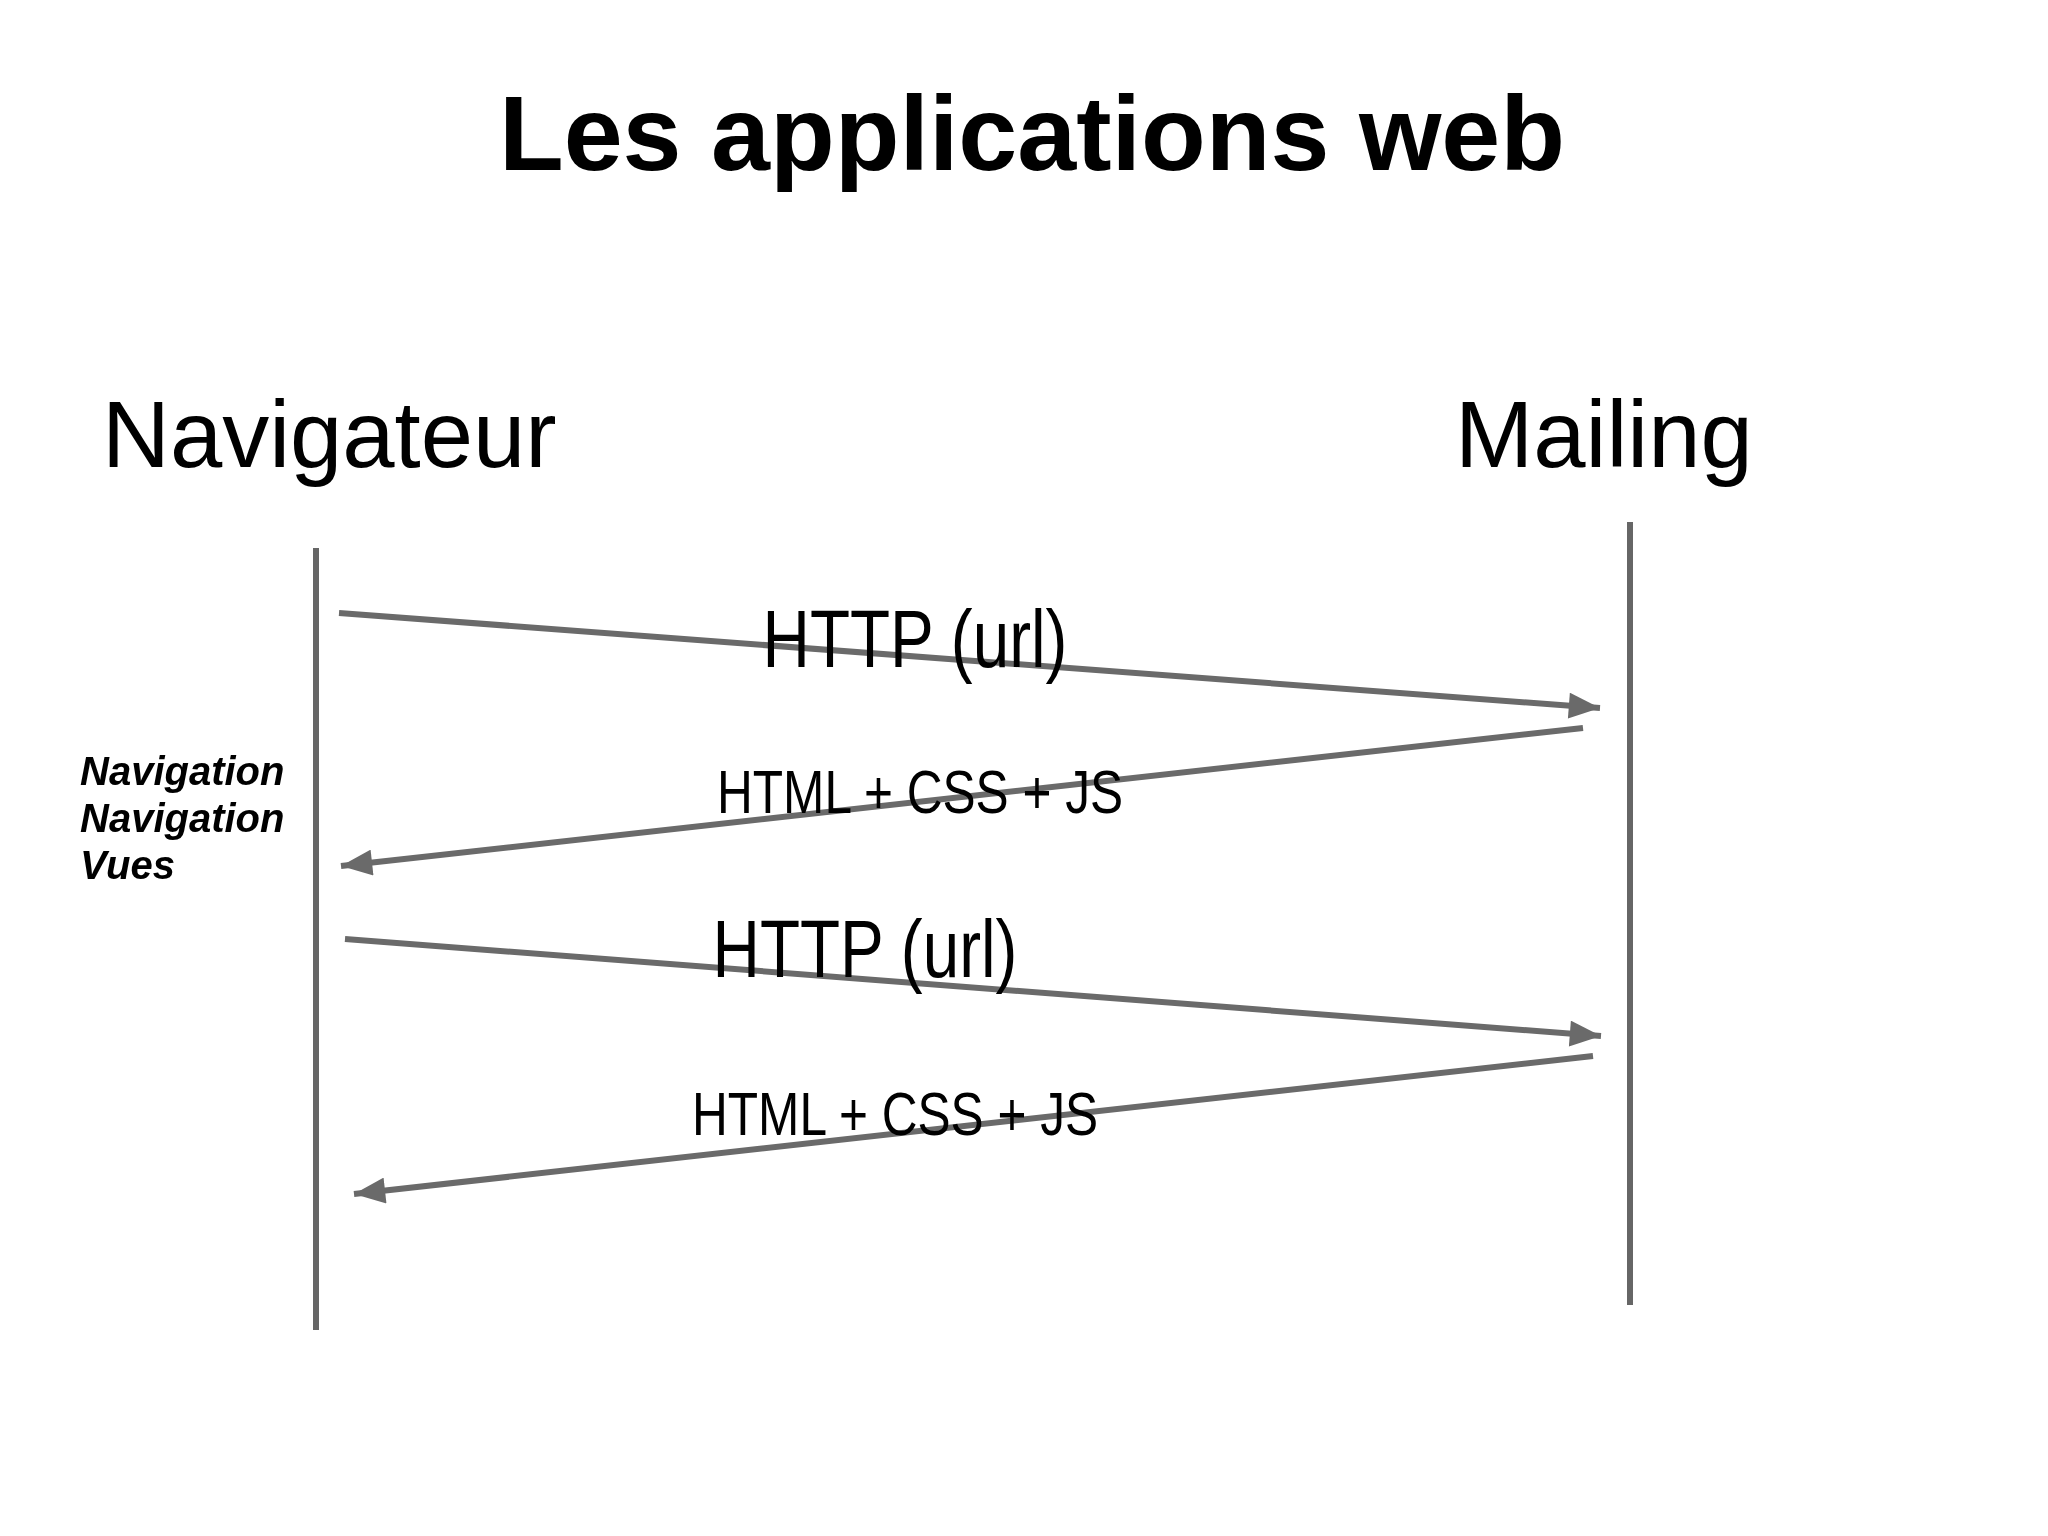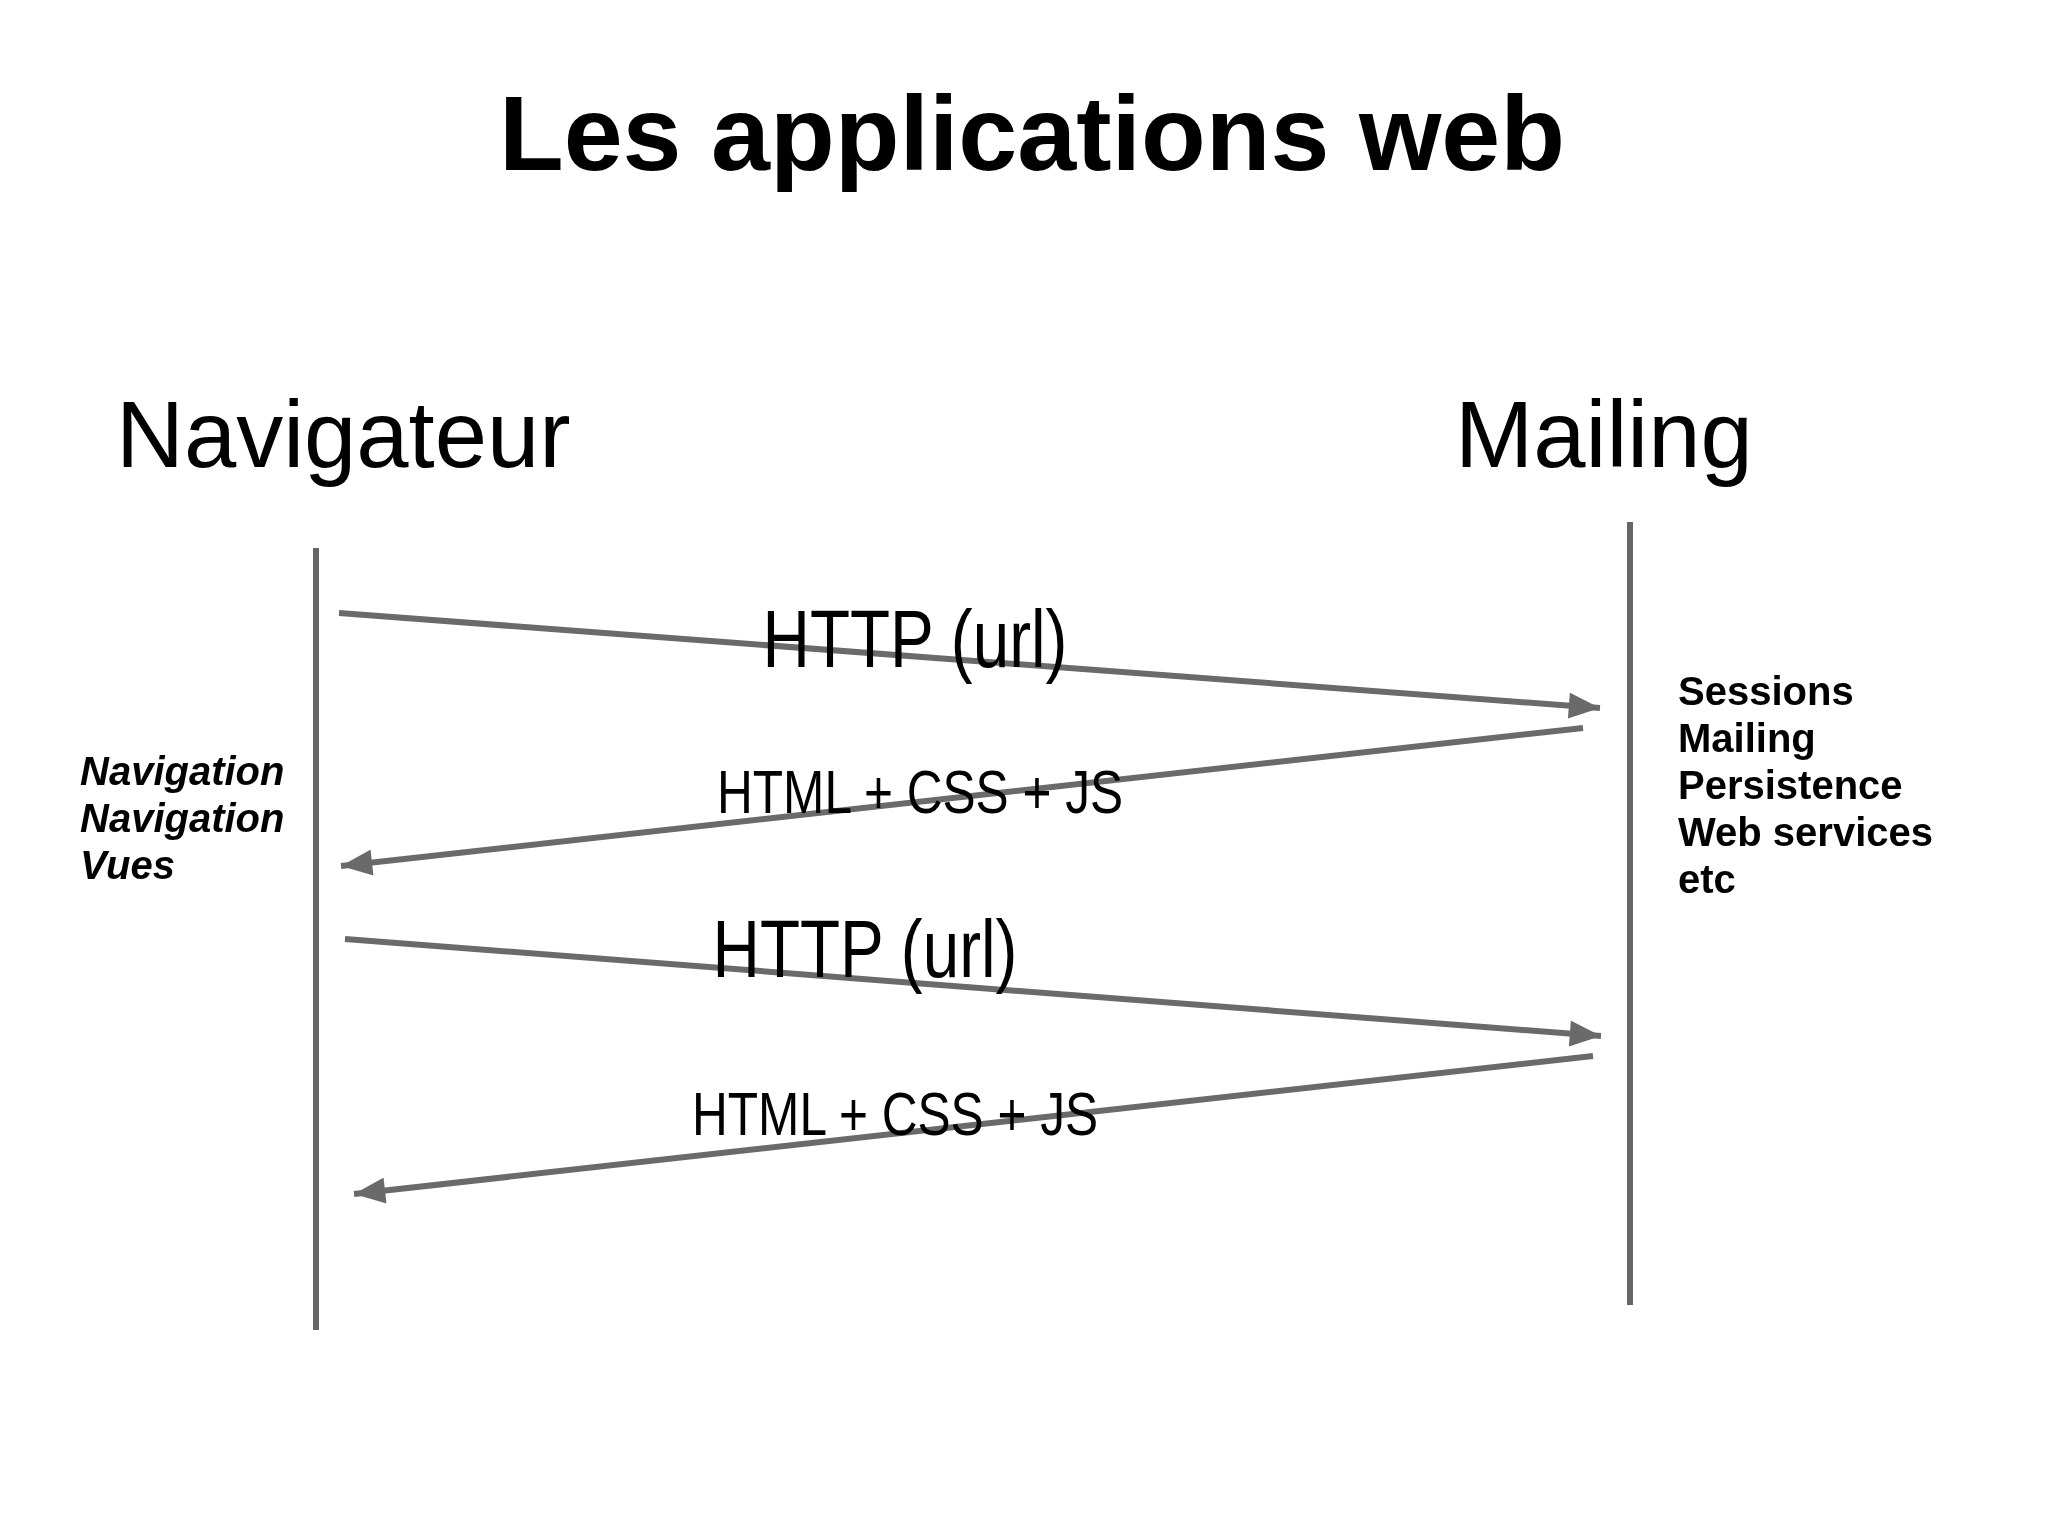--- a/index.html
+++ b/index.html
@@ -26,21 +26,21 @@
     line-height: 1;
     white-space: nowrap;
   }
   .actor-label {
     top: 388px;
     font-size: 94px;
     font-weight: normal;
     line-height: 1;
     white-space: nowrap;
   }
-  .actor-left  { left: 116px; }
+  .actor-left  { left: 102px; }
   .actor-right { left: 1455px; }
   .diagram-layer {
     position: absolute;
     left: 0; top: 0;
     width: 2048px;
     height: 1536px;
   }
   .msg-label {
     line-height: 1;
     white-space: nowrap;
@@ -100,21 +100,14 @@
   <div class="abs msg-label msg-http msg-3">HTTP (url)</div>
 
   <div class="abs msg-label msg-html msg-4">HTML + CSS + JS</div>
 
   <div class="abs note-block notes-left">
     <div>Navigation</div>
     <div>Navigation</div>
     <div>Vues</div>
   </div>
 
-  <div class="abs note-block notes-right">
-    <div>Sessions</div>
-    <div>Mailing</div>
-    <div>Persistence</div>
-    <div>Web services</div>
-    <div>etc</div>
-  </div>
 
 </div>
 
 </body></html>

